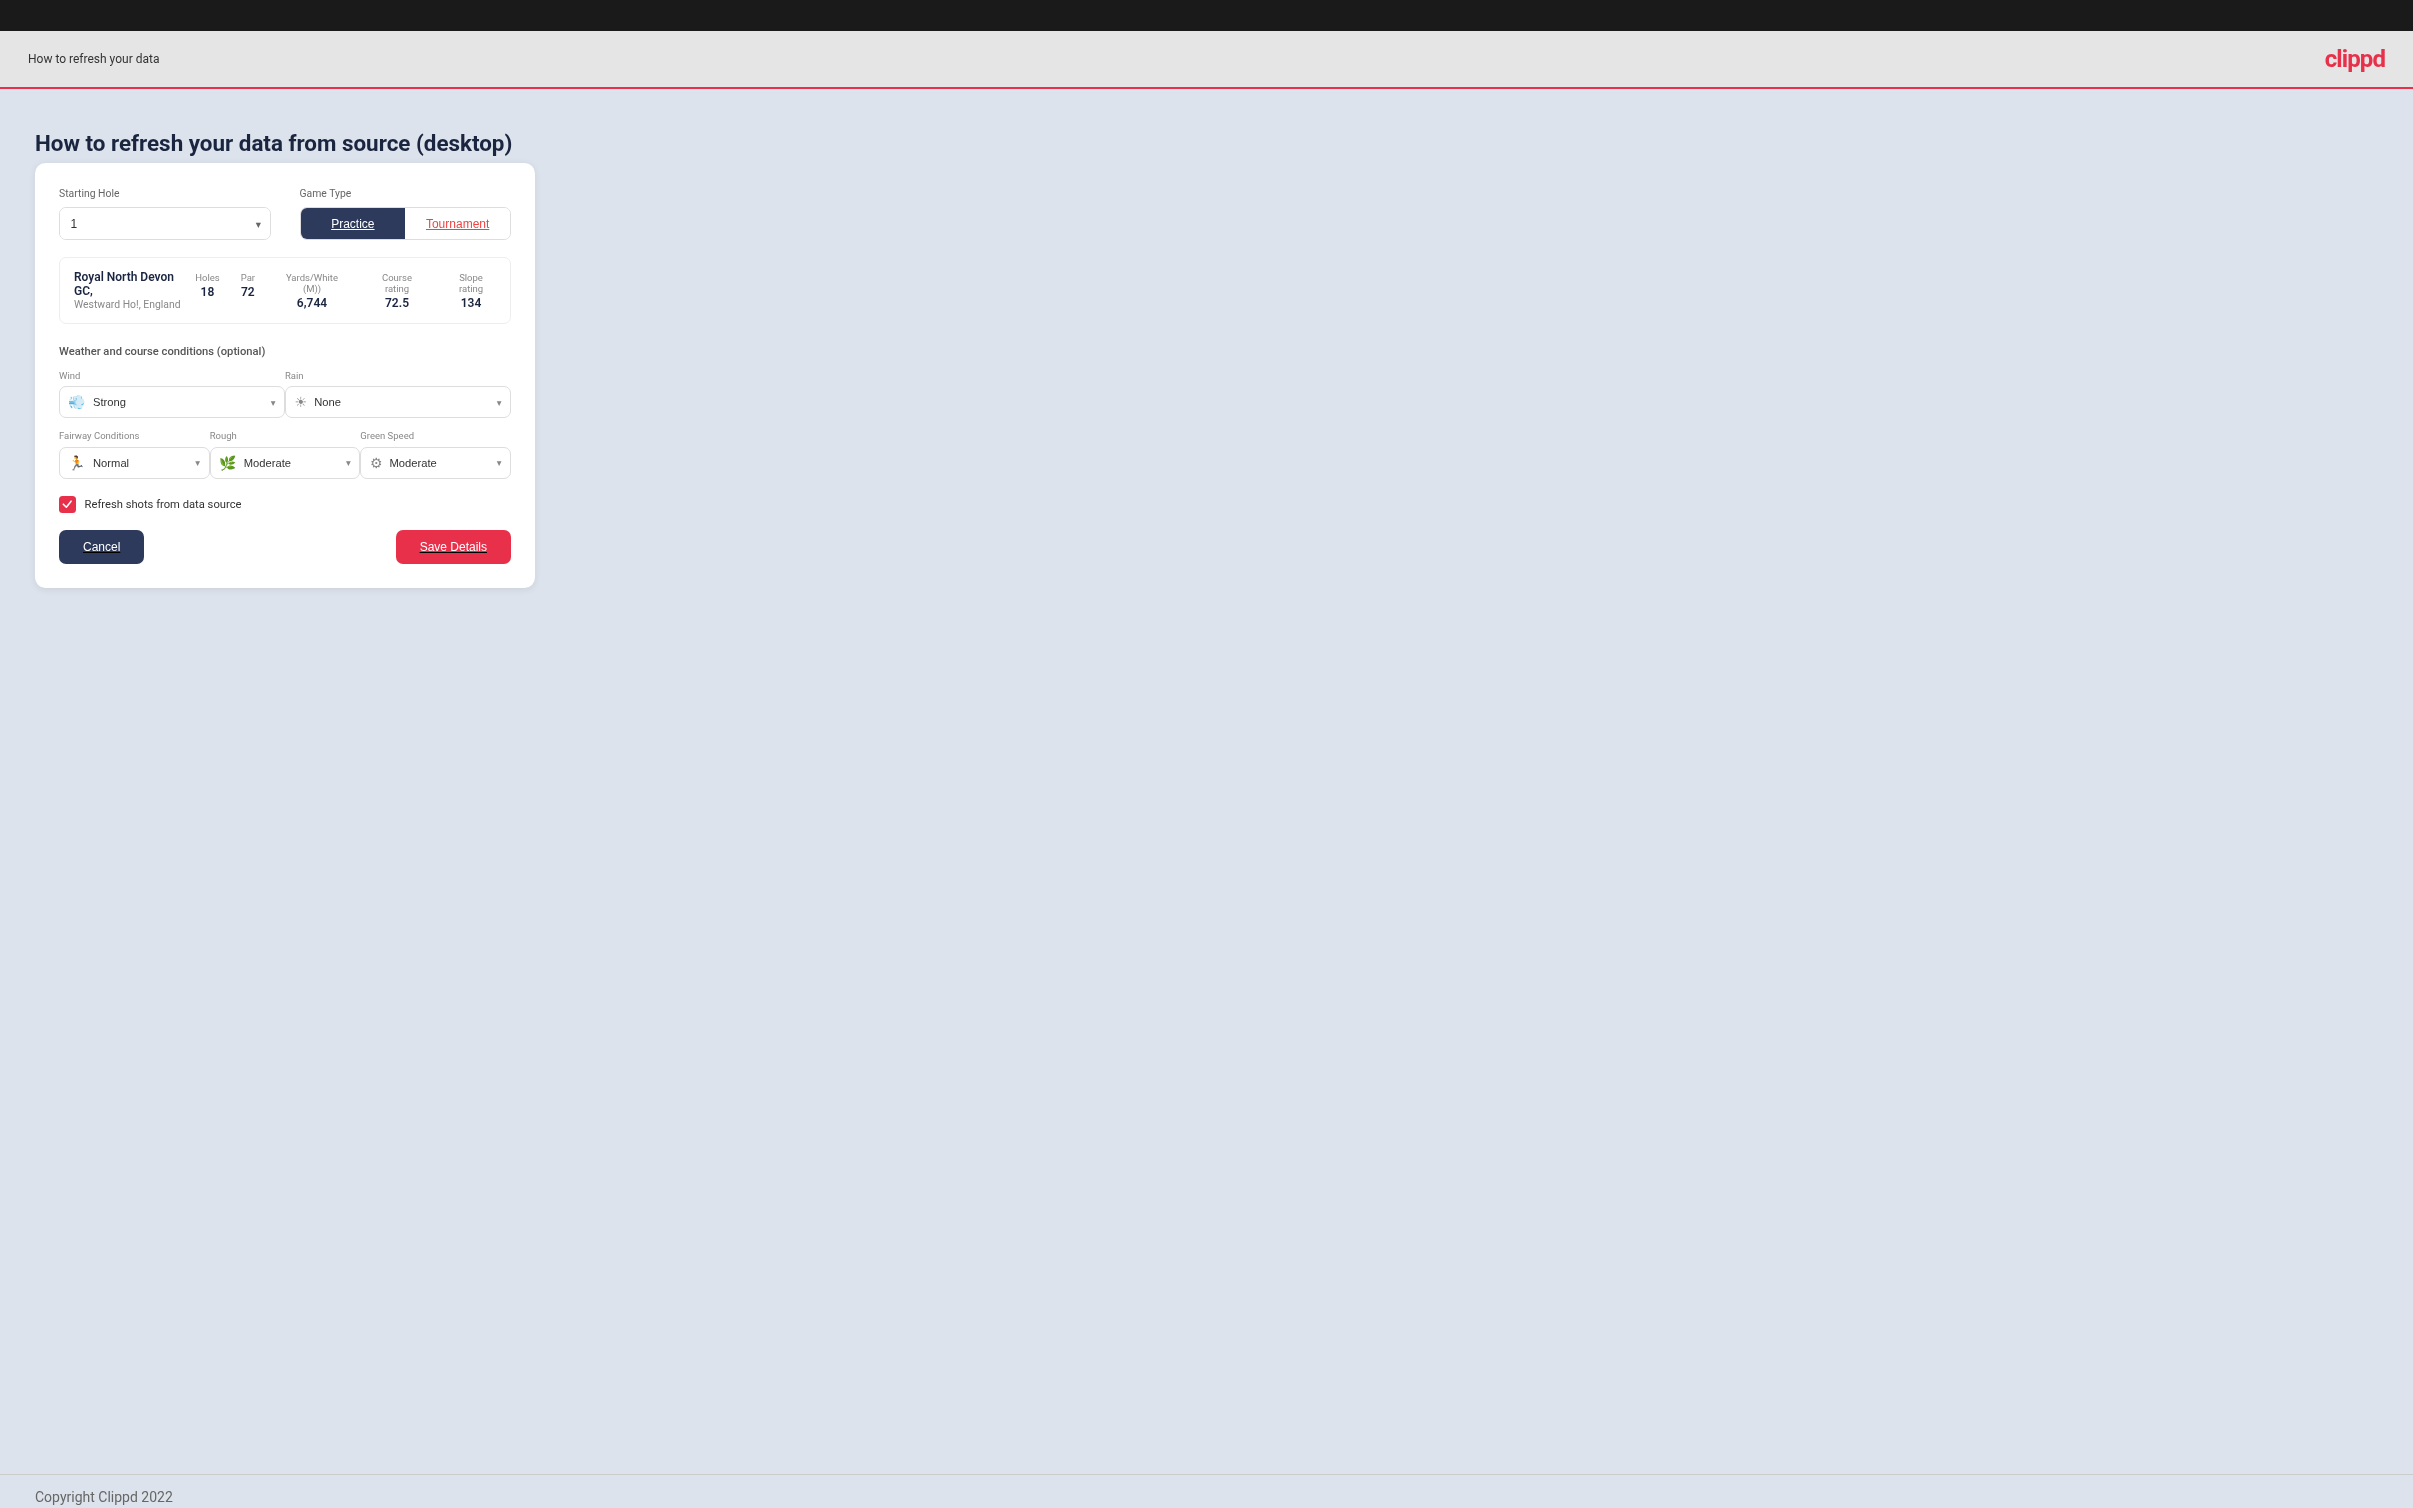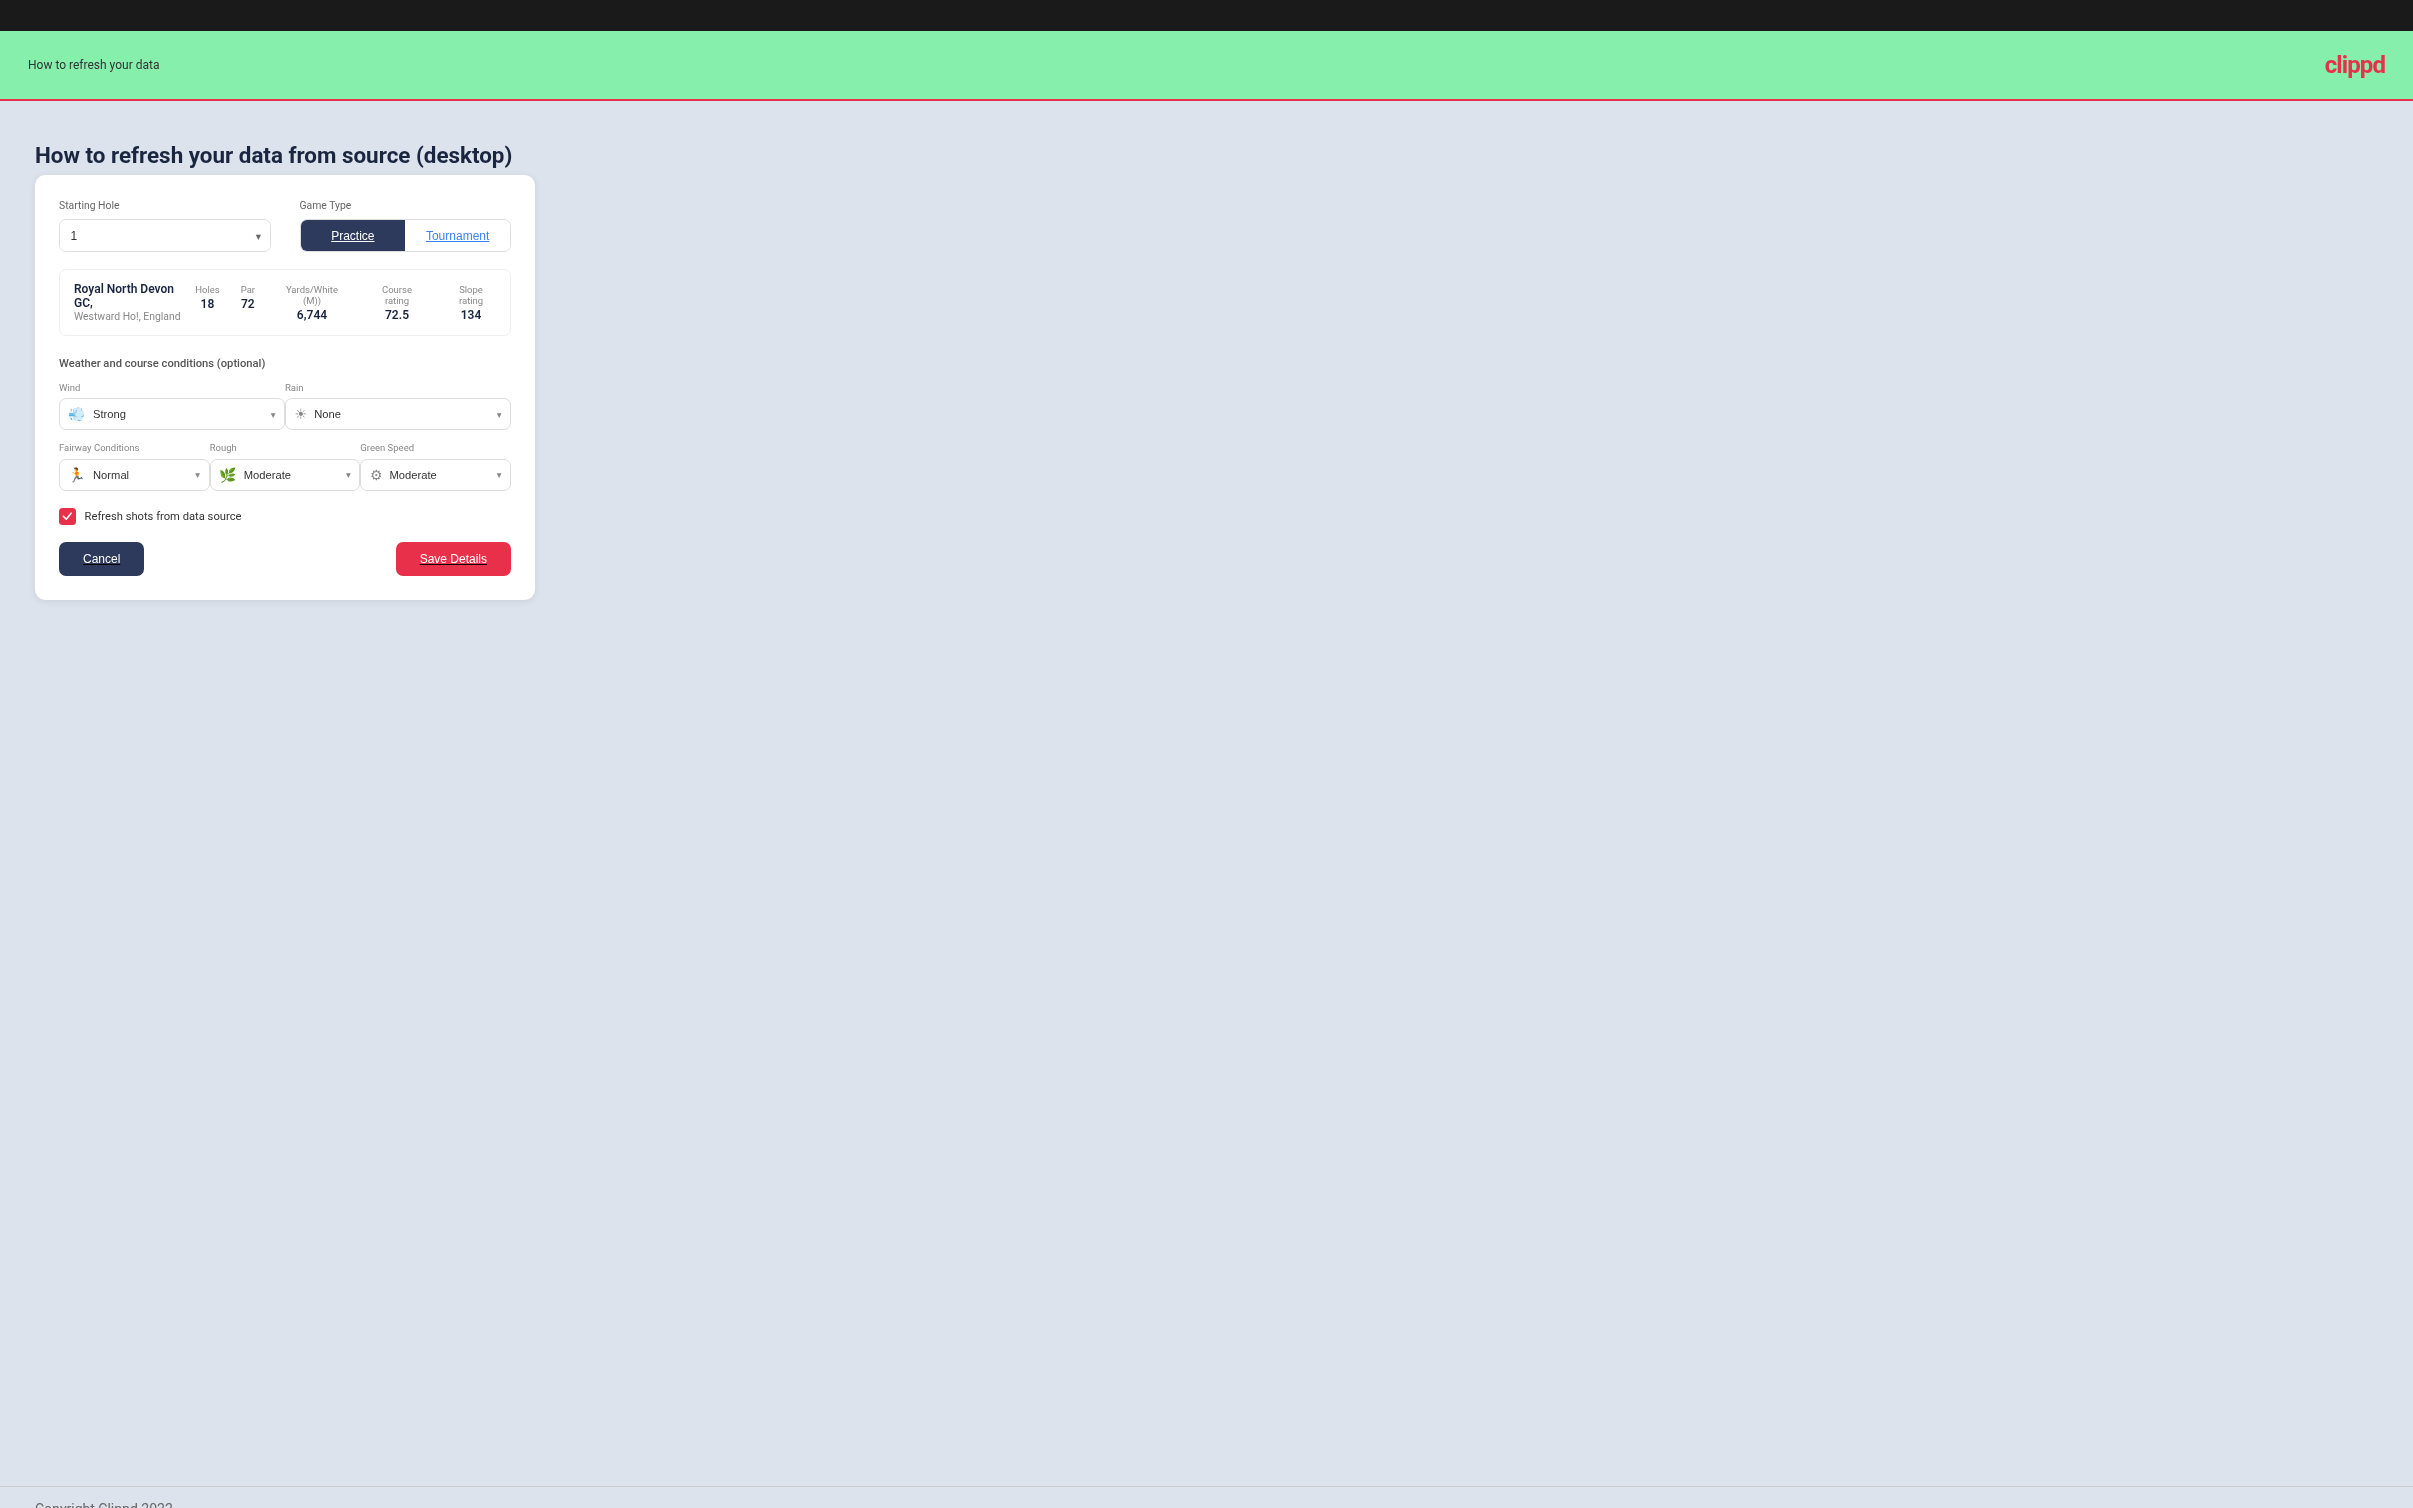--- a/index.html
+++ b/index.html
@@ -6,22 +6,22 @@
     body {
       font-family: -apple-system, BlinkMacSystemFont, 'Segoe UI', Roboto, sans-serif;
       background: #1a1a1a;
       min-height: 100vh;
     }
     .top-bar {
       background: #1a1a1a;
       height: 31px;
     }
     .header {
-      background: #86efac;
-      padding: 20px 28px;
+      background: #e5e5e5;
+      padding: 14px 28px;
       display: flex;
       align-items: center;
       justify-content: space-between;
       border-bottom: 2.6px solid #e8304a;
     }
     .header-title {
       font-size: 12px;
       color: #333;
     }
     .logo {
@@ -104,21 +104,21 @@
       font-size: 12px;
       font-weight: 500;
       text-decoration: underline;
     }
     .game-type-btn.active {
       background: #2d3a5c;
       color: #fff;
     }
     .game-type-btn.inactive {
       background: #fff;
-      color: #3b82f6;
+      color: #ef4444;
     }
     .course-row {
       display: flex;
       align-items: center;
       justify-content: flex-end;
       border: 0.9px solid #eee;
       border-radius: 7px;
       padding: 12px 14px;
       margin-bottom: 21px;
     }

